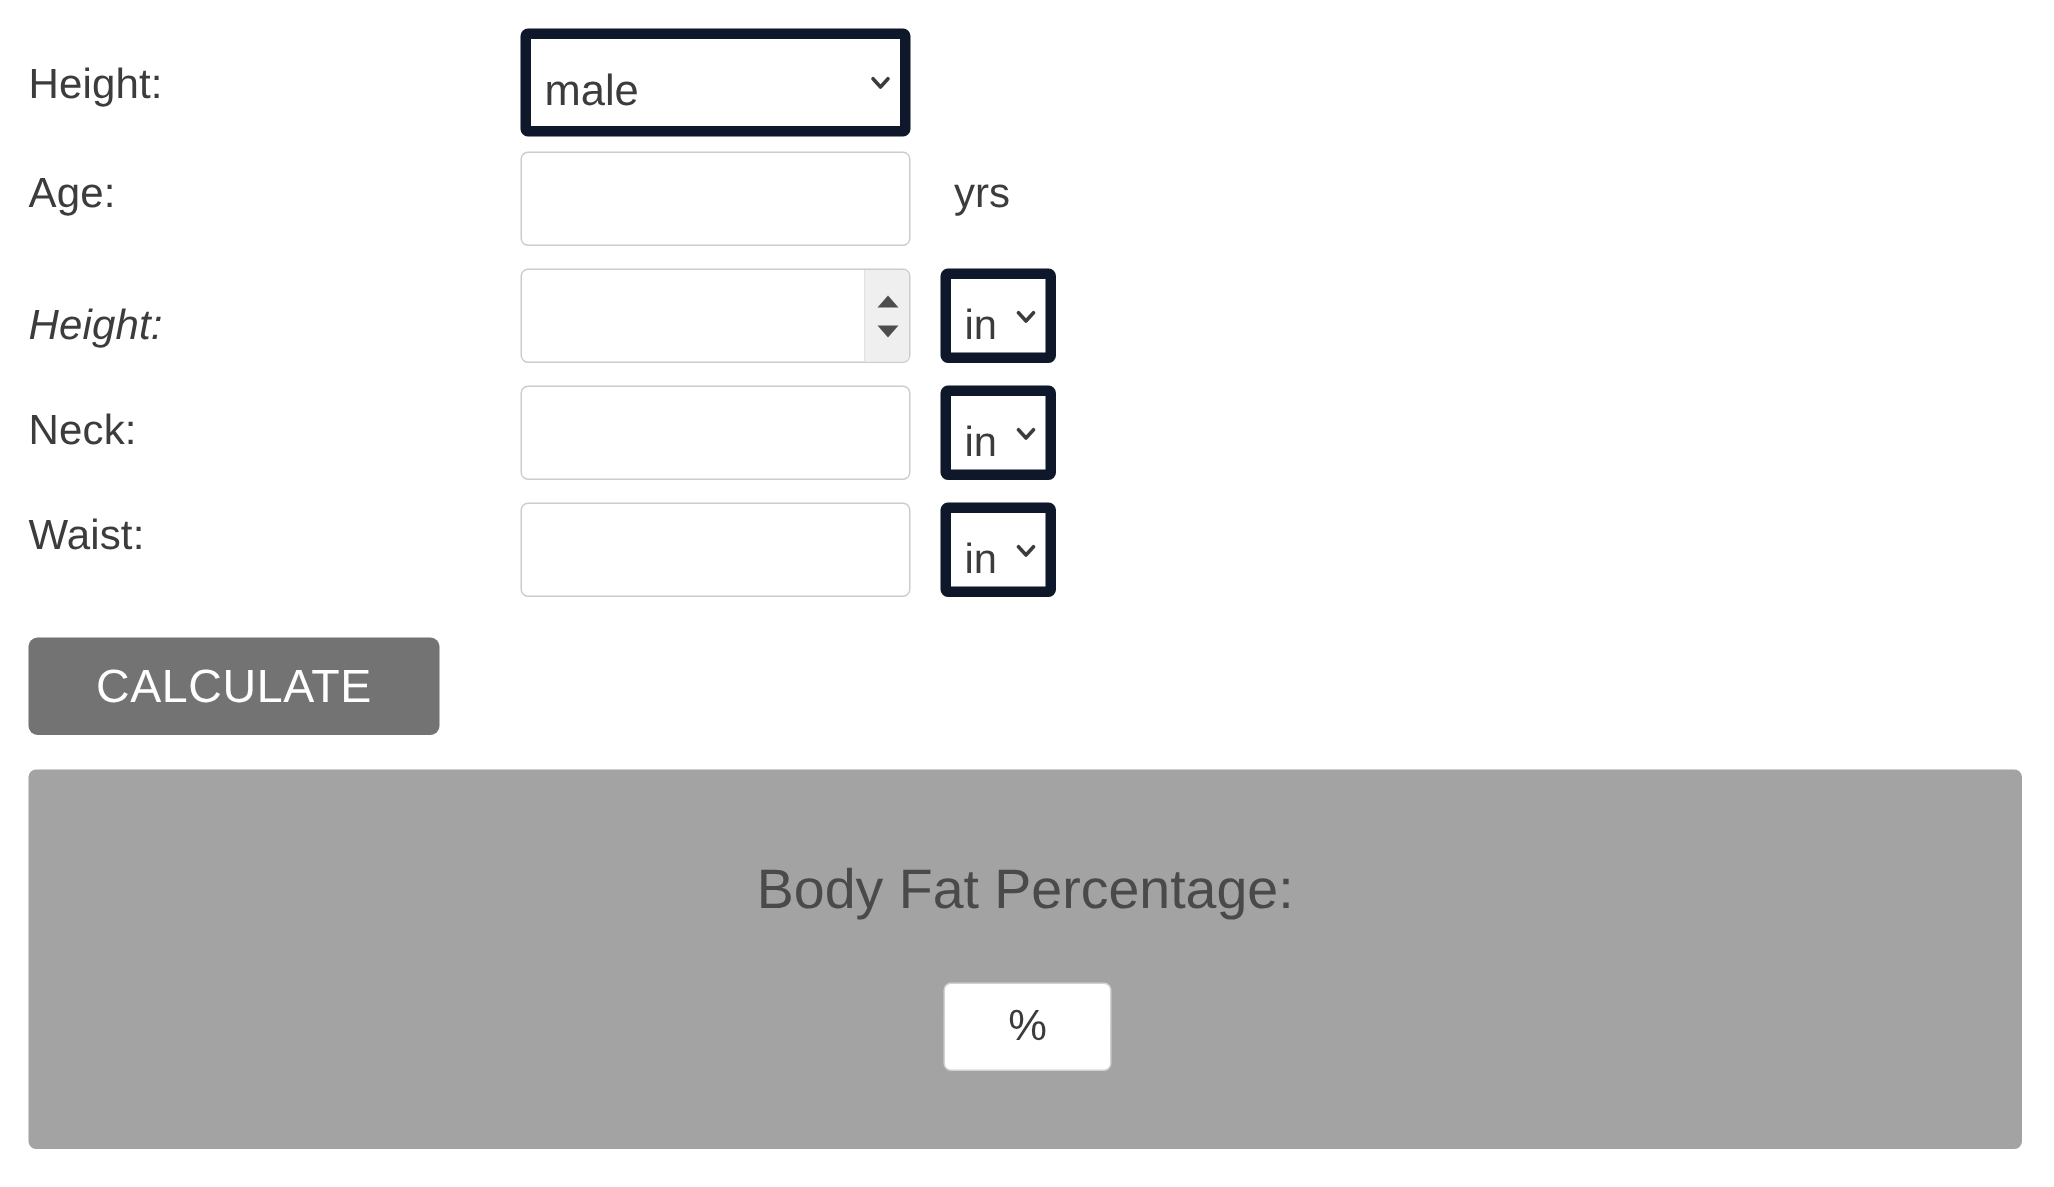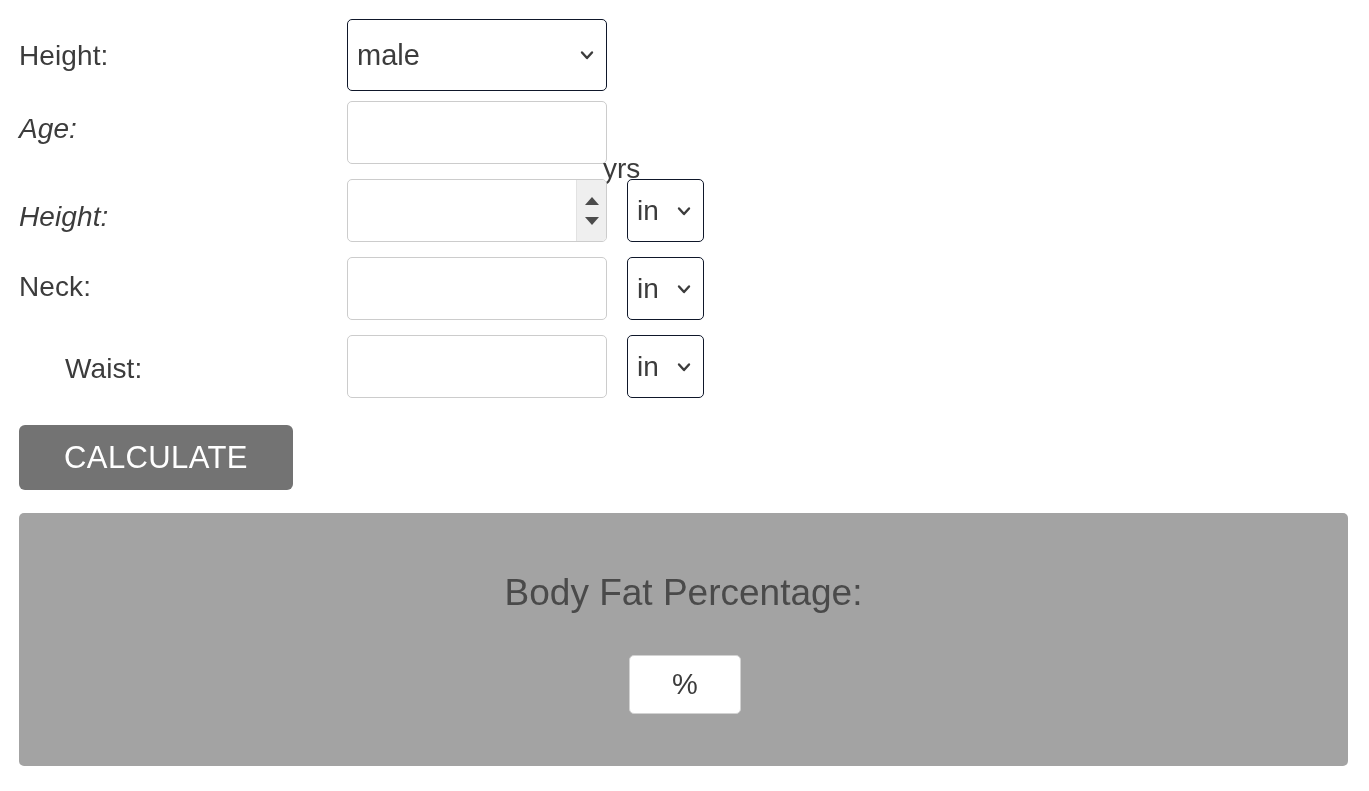--- a/index.html
+++ b/index.html
@@ -104,21 +104,21 @@
     border-left: 7px solid transparent;
     border-right: 7px solid transparent;
   }
   .spin-up { border-bottom: 8px solid #4c4c4c; }
   .spin-down { border-top: 8px solid #4c4c4c; }
 
   
   .sel {
     box-sizing: border-box;
     height: 63px;
-    border: 1px solid #0f172a;
+    border: 7px solid #0f172a;
     border-radius: 5px;
     background: #ffffff;
     font-family: "Liberation Sans", sans-serif;
     font-size: 28px;
     color: #3c3c3c;
     padding: 0 34px 0 9px;
     appearance: none;
     -webkit-appearance: none;
     -moz-appearance: none;
     outline: none;
@@ -224,25 +224,25 @@
             <option>female</option>
           </select>
           <svg class="sel-arrow" viewBox="0 0 16 16">
             <path d="M3 5.5 L8 11 L13 5.5" fill="none" stroke="#3c3c3c" stroke-width="2.4" stroke-linecap="round" stroke-linejoin="round"></path>
           </svg>
         </span>
       </div>
     </div>
 
     <div class="form-row" style="top:92px;">
-      <div class="row-label" style="top:20px;font-style:italic;">Age:</div>
+      <div class="row-label" style="top:20px;">Age:</div>
       <div class="field-col" style="top:9px;">
         <input class="txt-input" type="text" placeholder="" style="">
       </div>
-      <div class="unit-text" style="left:603px; top:20px;margin-top:40px;">yrs</div>
+      <div class="unit-text" style="left:636px; top:20px;">yrs</div>
     </div>
 
     <div class="form-row" style="top:170px;">
       <div class="row-label" style="top:30px;font-style:italic;">Height:</div>
       <div class="field-col" style="top:9px;">
         <div class="spin-wrap">
           <input class="txt-input" type="text" placeholder="" style="">
           <span class="spinner">
             <span class="spin-up"></span>
             <span class="spin-down"></span>
@@ -274,21 +274,21 @@
             <option>cm</option>
           </select>
           <svg class="sel-arrow" viewBox="0 0 16 16">
             <path d="M3 5.5 L8 11 L13 5.5" fill="none" stroke="#3c3c3c" stroke-width="2.4" stroke-linecap="round" stroke-linejoin="round"></path>
           </svg>
         </span>
       </div>
     </div>
 
     <div class="form-row" style="top:326px;">
-      <div class="row-label" style="top:26px;margin-left:46px;">Waist:</div>
+      <div class="row-label" style="top:14px;">Waist:</div>
       <div class="field-col" style="top:9px;">
         <input class="txt-input" type="text" placeholder="" style="">
       </div>
       <div style="position:absolute; left:627px; top:9px;">
         <span class="sel-wrap">
           <select class="sel sel-unit">
             <option>in</option>
             <option>cm</option>
           </select>
           <svg class="sel-arrow" viewBox="0 0 16 16">

